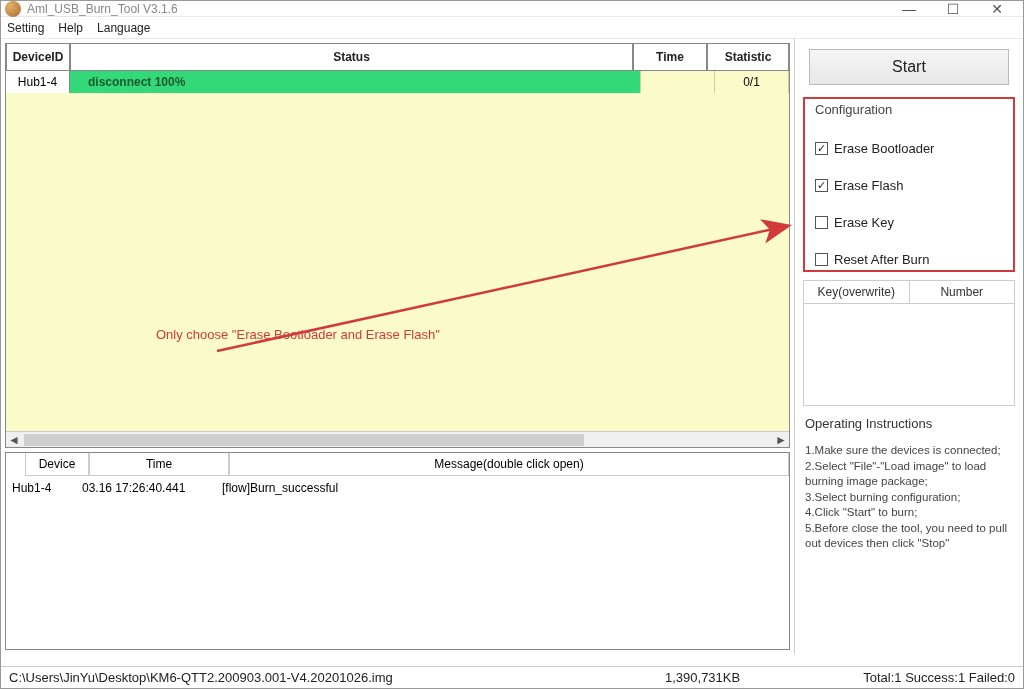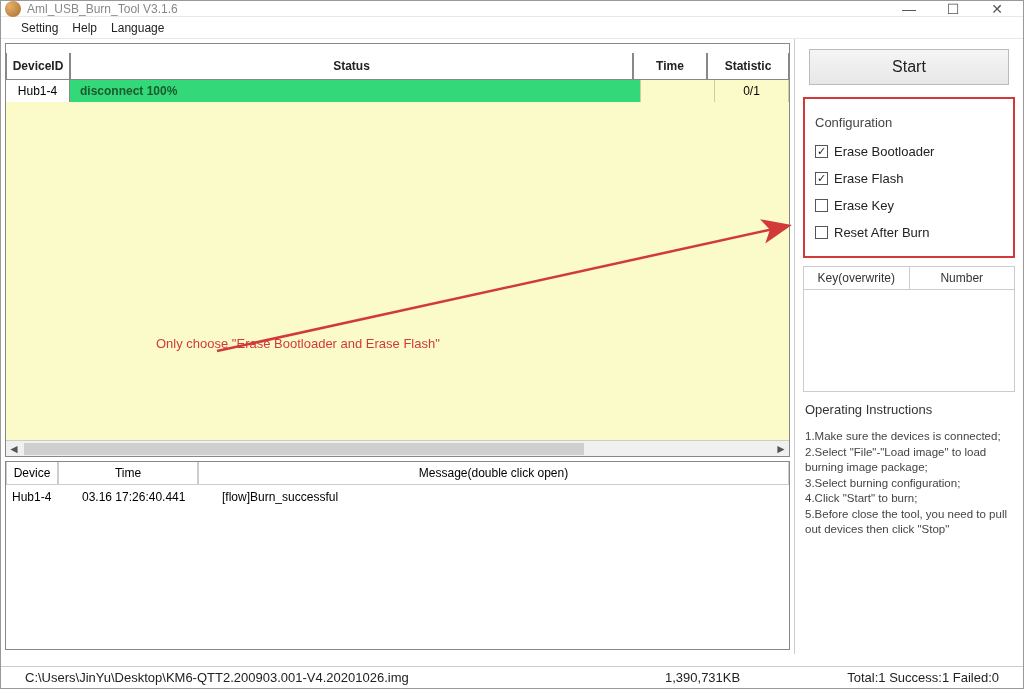--- a/index.html
+++ b/index.html
@@ -37,21 +37,21 @@
     width: 44px; height: 28px;
     display: flex; align-items: center; justify-content: center;
     color: #555;
     font-size: 14px;
   }
   
   .menubar {
     height: 22px;
     display: flex;
     align-items: center;
-    padding: 0 20px;
+    padding: 0 6px;
     gap: 14px;
     background: #fff;
     color: #222;
     border-bottom: 1px solid #e8e8e8;
   }
   .menubar span { cursor: default; }
   
   .workarea {
     display: flex;
     height: calc(100% - 28px - 22px - 22px);
@@ -75,21 +75,20 @@
   .device-table {
     border: 1px solid #888;
     margin: 4px;
     display: flex;
     flex-direction: column;
     position: relative;
   }
   .dt-headers {
     display: flex;
     background: #f9a8d4;
-    margin-top: 9px;
   }
   .dt-headers .th {
     border: 1px solid #888;
     border-top: none;
     padding: 6px 4px;
     font-weight: bold;
     text-align: center;
     background: #fff;
     color: #222;
   }
@@ -98,21 +97,21 @@
   .th-time { width: 74px; }
   .th-stat { width: 82px; border-right: none; }
   .dt-body {
     background: #fbfbc9;
     height: 360px;
     position: relative;
   }
   .dt-row { display: flex; height: 22px; align-items: center; }
   .cell { border-right: 1px solid #cfcf9e; height: 100%; display: flex; align-items: center; padding: 0 4px; }
   .c-id { width: 64px; background: #fff; border-right: 1px solid #888; justify-content: center; }
-  .c-status { flex: 1; background: #33d979; color: #1a5a2e; font-weight: bold; padding-left: 10px; }
+  .c-status { flex: 1; background: #33d979; color: #1a5a2e; font-weight: bold; padding-left: 18px; }
   .c-time { width: 74px; background: #fbfbc9; }
   .c-stat { width: 74px; background: #fbfbc9; justify-content: center; }
   .annotation-text {
     position: absolute;
     top: 256px; left: 150px;
     color: #d23a3a;
     font-size: 13px;
   }
   .hscroll {
     height: 16px;
@@ -141,21 +140,21 @@
     background: #fff;
   }
   .log-head { display: flex; }
   .log-head .lh {
     border: 1px solid #ccc;
     border-top: none;
     padding: 4px;
     text-align: center;
     background: #fff;
   }
-  .lh-dev { width: 52px; border-left: none; }
+  .lh-dev { width: 64px; border-left: none; margin-left: 19px; }
   .lh-time { width: 140px; }
   .lh-msg { flex: 1; border-right: none; }
   .log-body { flex: 1; }
   .log-row { display: flex; height: 24px; align-items: center; }
   .log-row .lc { padding: 0 6px; height: 100%; display: flex; align-items: center; }
   .lc-dev { width: 70px; }
   .lc-time { width: 140px; }
   .lc-msg { flex: 1; }
   
   .big-btn {
@@ -163,24 +162,24 @@
     background: linear-gradient(#f5f5f5,#e7e7e7);
     border: 1px solid #bbb;
     display: flex; align-items: center; justify-content: center;
     font-size: 16px;
     color: #222;
     cursor: default;
     margin: 4px 8px;
   }
   .config-box {
     border: 2px solid #d23a3a;
-    padding: 16px 10px;
+    padding: 3px 10px;
     margin: 2px 2px;
     display: flex; flex-direction: column;
-    gap: 12px;
+    gap: 22px;
   }
   .config-title { color: #444; font-size: 13px; margin-bottom: 2px; }
   .chk-row { display: flex; align-items: center; gap: 6px; color: #222; font-size: 13px; }
   .chk {
     width: 13px; height: 13px;
     border: 1px solid #555;
     display: flex; align-items: center; justify-content: center;
     font-size: 11px; line-height: 1;
     color: #222;
     background: #fff;
@@ -205,21 +204,21 @@
   .statusbar {
     position: absolute;
     bottom: 0; left: 0; right: 0;
     height: 22px;
     border-top: 1px solid #ccc;
     display: flex;
     align-items: center;
     font-size: 13px;
     color: #222;
     background: #fff;
-    padding: 0 24px;
+    padding: 0 8px;
   }
   .statusbar .sb-path { flex: 0 0 auto; }
   .statusbar .sb-size { position: absolute; left: 640px; margin-left: 24px; }
   .statusbar .sb-totals { margin-left: auto; }
   .red-arrow {
     position: absolute;
     top: 170px; left: 206px;
     pointer-events: none;
   }
 </style>

